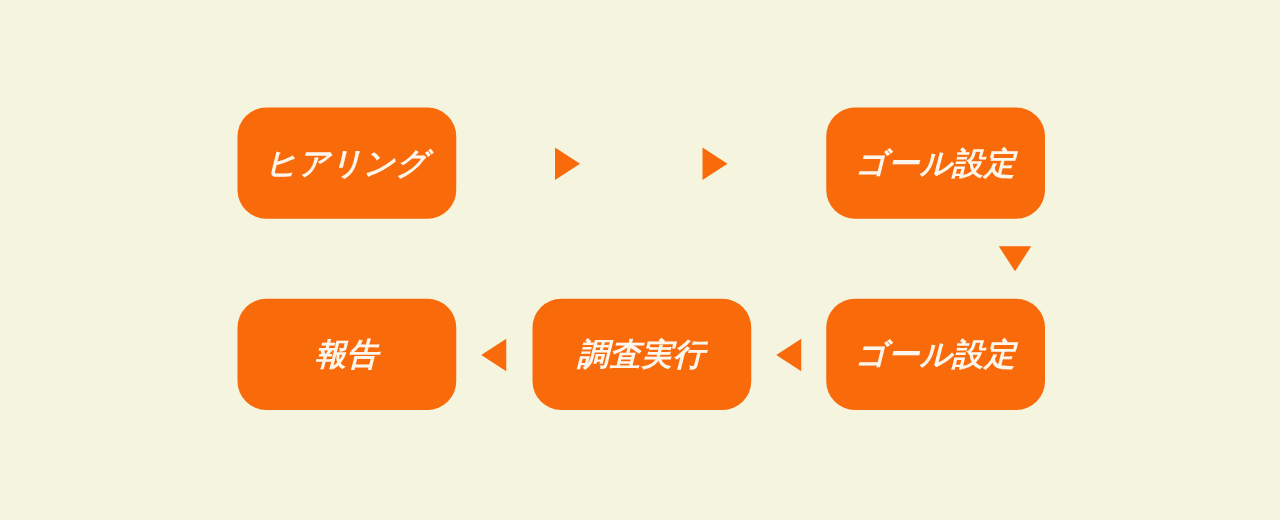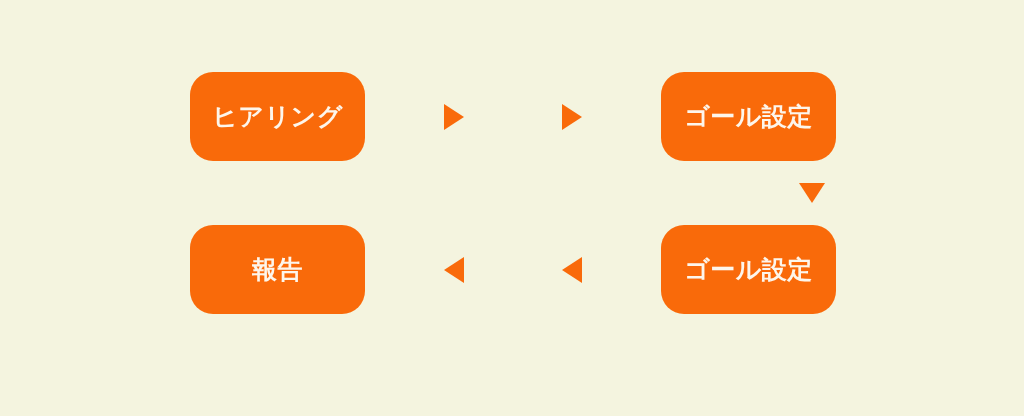--- a/index.html
+++ b/index.html
@@ -14,23 +14,24 @@
   }
   #canvas {
     position: relative;
     width: 1024px;
     height: 416px;
     background: #f4f4df;
   }
   .flow-grid {
     position: absolute;
     left: 190px;
-    top: 72px;
+    top: 86px;
     width: 646px;
     height: 242px;
+    font-style: italic;
   }
   .row {
     position: absolute;
     left: 0;
     width: 646px;
     height: 89px;
     display: flex;
     flex-direction: row;
     align-items: center;
     justify-content: space-between;
@@ -130,20 +131,23 @@
     <div class="row row-bottom">
 
       <div class="node">
         <span class="node-label">報告</span>
       </div>
 
       <div class="connector">
         <span class="tri tri-left"></span>
       </div>
 
+      <div class="node">
+        <span class="node-label">調査実行</span>
+      </div>
 
       <div class="connector">
         <span class="tri tri-left"></span>
       </div>
 
       <div class="node">
         <span class="node-label">ゴール設定</span>
       </div>
 
     </div>

